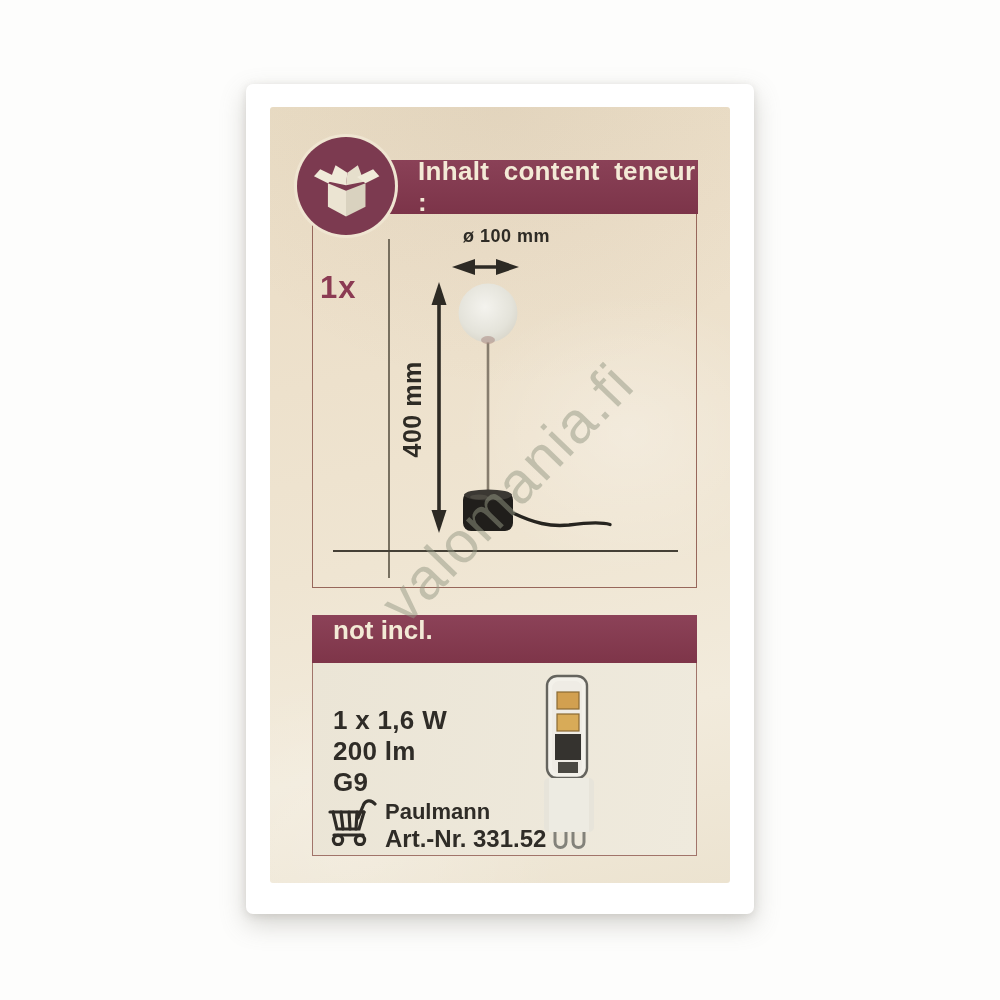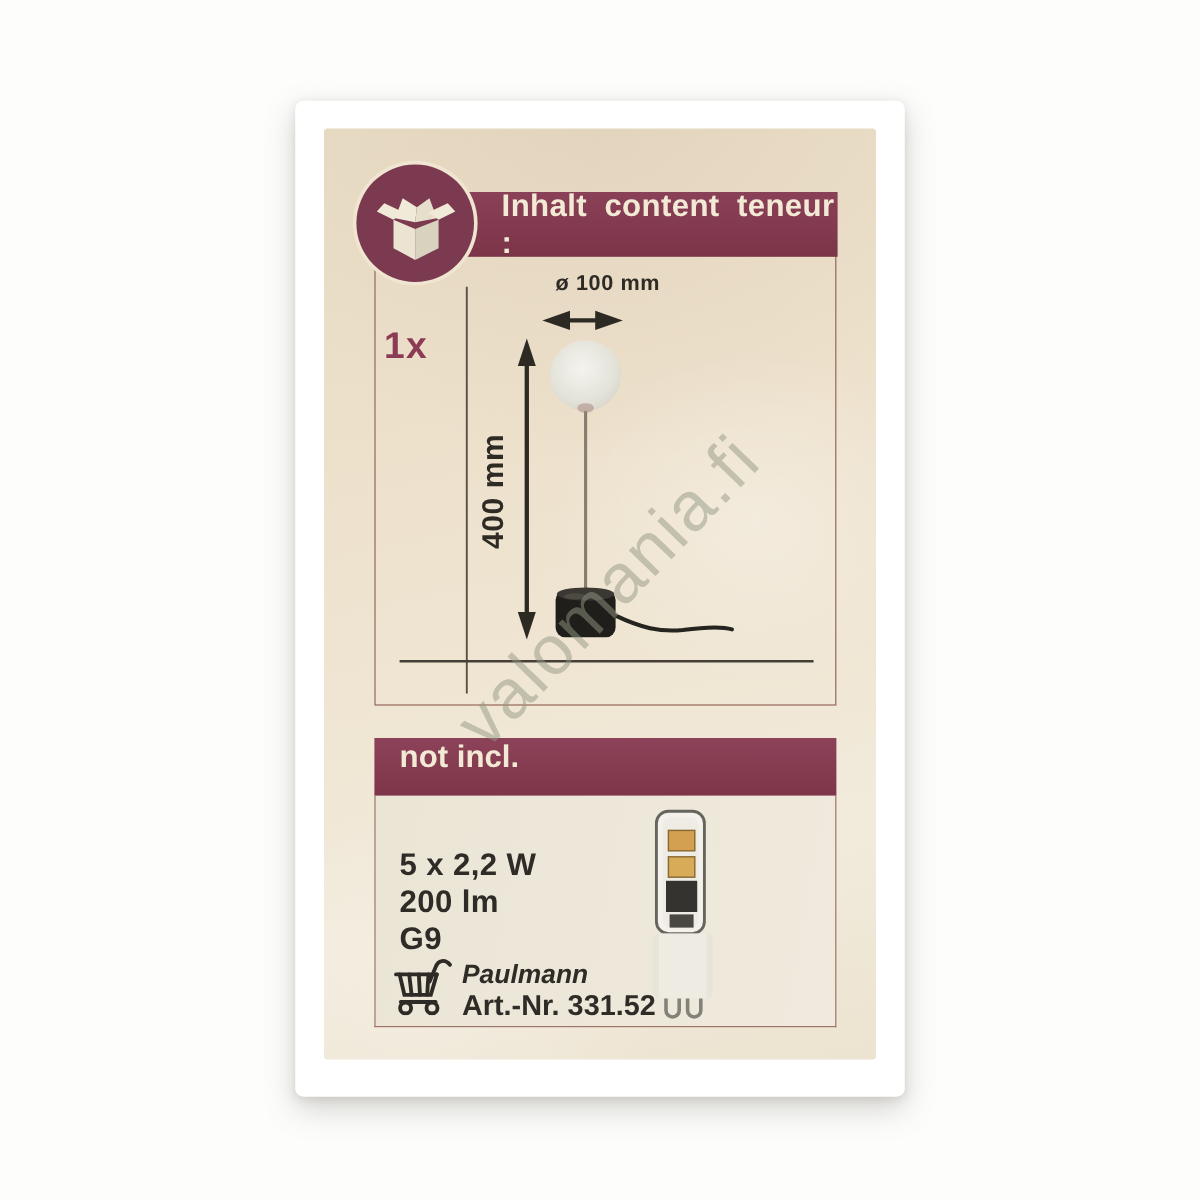--- a/index.html
+++ b/index.html
@@ -85,21 +85,21 @@
     background:linear-gradient(100deg,#ebe5d6,#efeadd);z-index:1;
   }
   .specs{
     position:absolute;left:63px;top:598px;font-size:26px;font-weight:bold;
     color:#2f2c27;line-height:31px;z-index:2;letter-spacing:.3px;
   }
   .cart{position:absolute;left:57px;top:691px;z-index:2;}
   .brand-block{
     position:absolute;left:115px;top:692px;z-index:2;color:#2f2c27;font-weight:bold;
   }
-  .brand-line{font-size:22px;line-height:26px;font-style:italic;}
+  .brand-line{font-size:22px;line-height:26px;}
   .artnr-line{font-size:24px;line-height:28px;}
   .bulb{position:absolute;left:273px;top:565px;z-index:2;}
 </style>
 </head>
 <body>
 
 <div class="viewport">
   <div class="photo">
     <div class="card">
 
@@ -162,21 +162,21 @@
 
       <div class="dia-label">ø 100 mm</div>
       <div class="height-label">400 mm</div>
 
       <div class="ni-bar">
         <span class="bar-label">not incl.</span>
       </div>
       <div class="ni-body"></div>
 
       <div class="specs">
-        <div>5 x 2,2 W</div>
+        <div>1 x 1,6 W</div>
         <div>200 lm</div>
         <div>G9</div>
       </div>
 
       <div class="cart">
         <svg width="50" height="48" viewBox="0 0 50 48">
           <g stroke="#2e2b26" stroke-width="3.2" fill="none" stroke-linecap="round">
             <path d="M48,6 C44,1 38,2 36,8 L31,20"></path>
             <path d="M3,14 L37,14"></path>
             <path d="M6,14 L10,31 L32,31 L37,14"></path>

